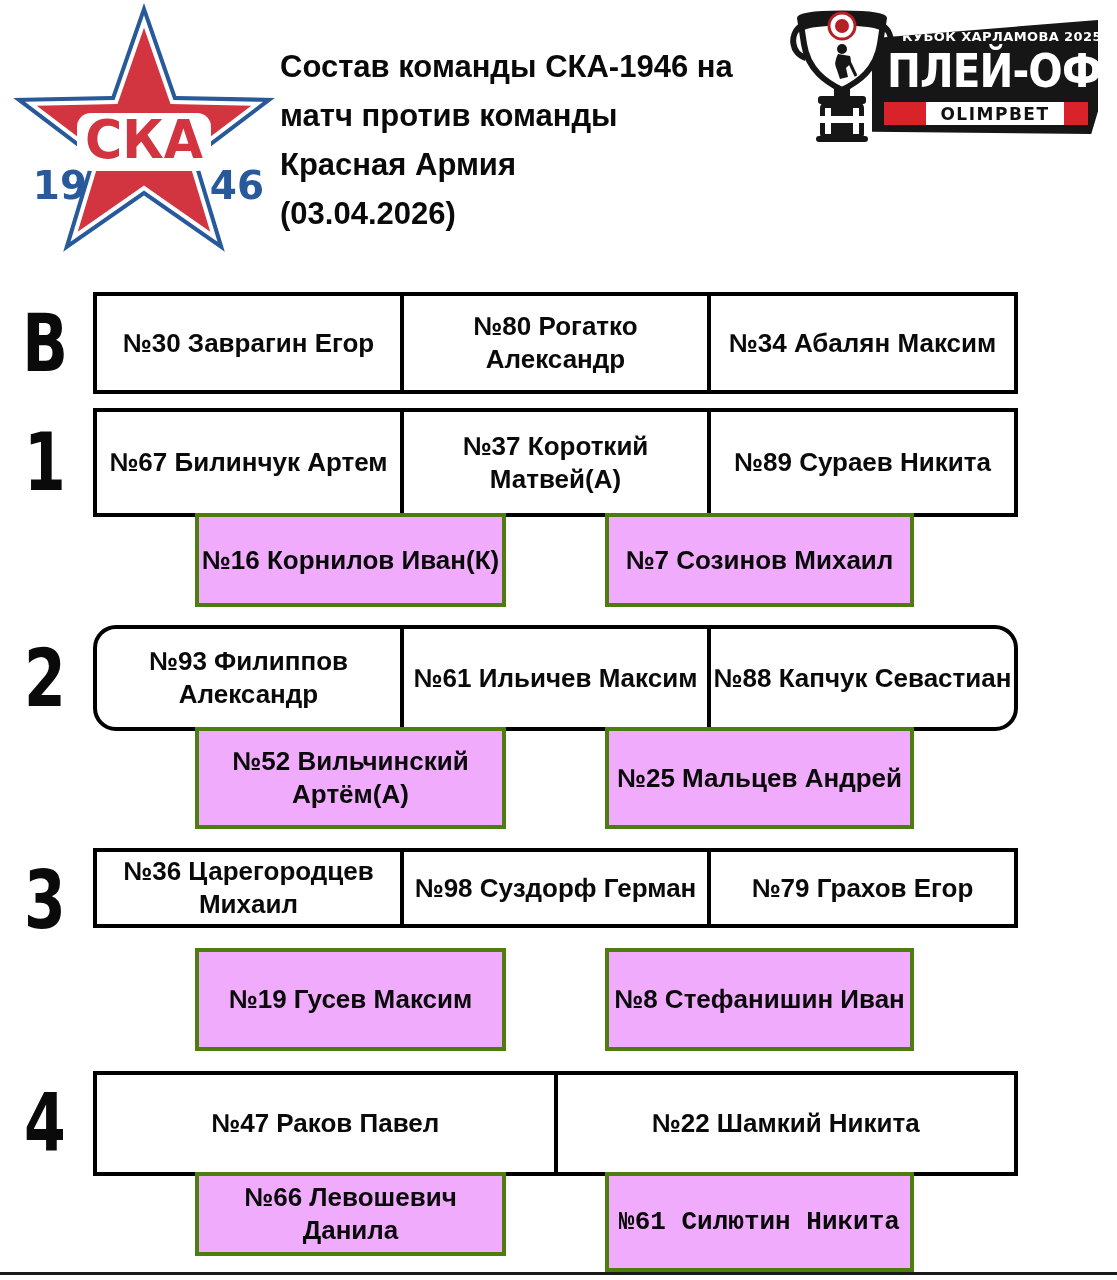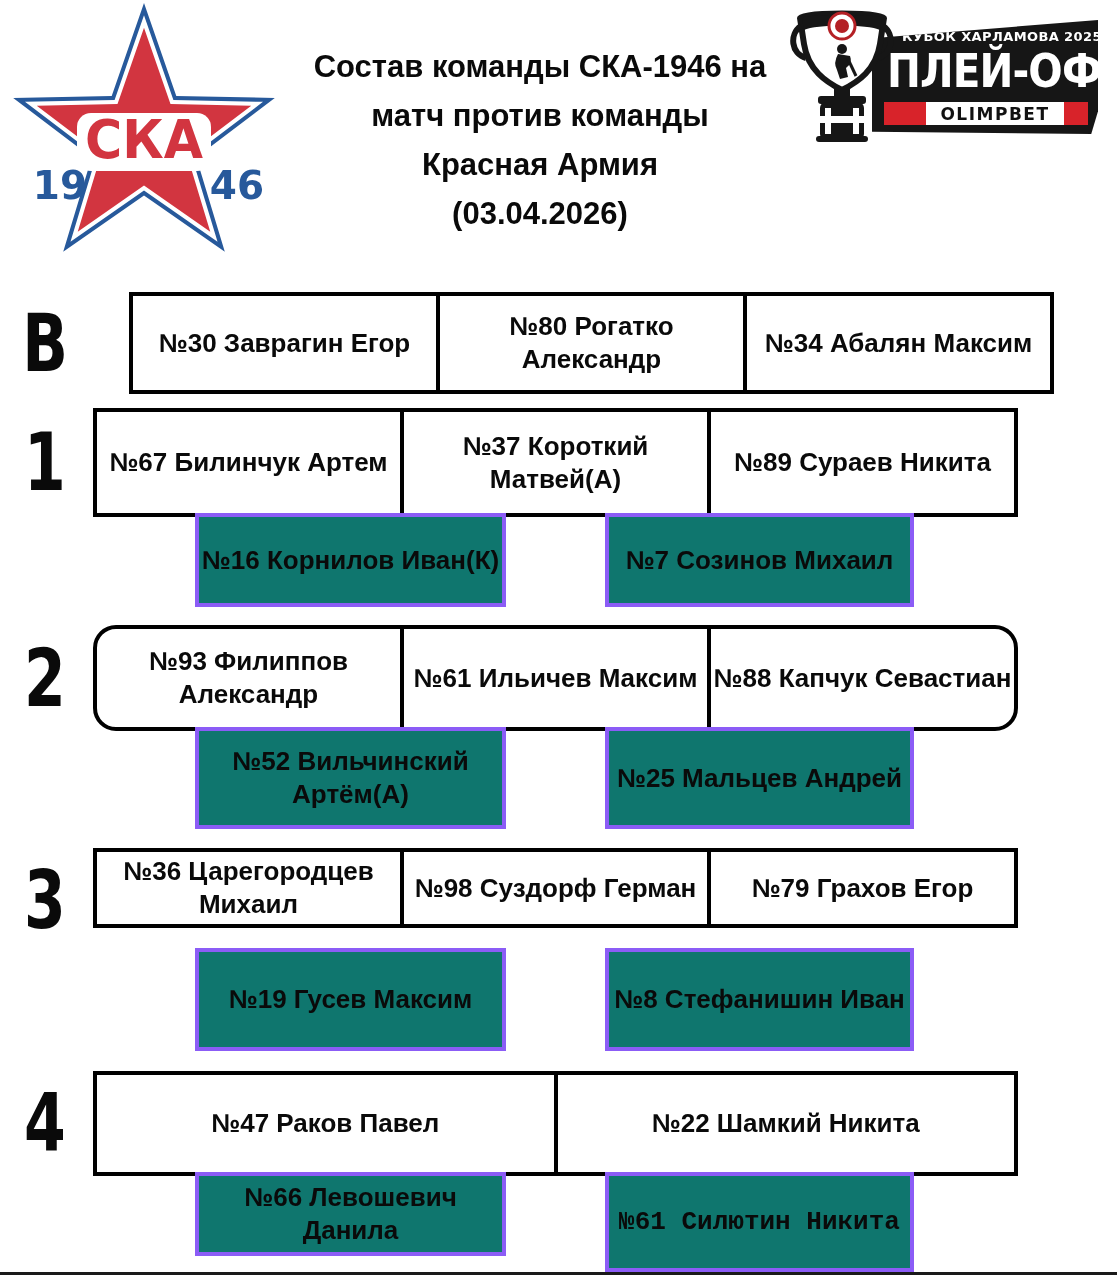--- a/index.html
+++ b/index.html
@@ -7,21 +7,21 @@
     position:relative;
     width:1117px;height:1280px;
     background:#ffffff;
     font-family:"Liberation Sans","DejaVu Sans",sans-serif;
     color:#0a0a0a;
     overflow:hidden;
   }
   
   .title{
     position:absolute;left:280px;top:42px;width:520px;
-    text-align:center;font-weight:bold;font-size:31px;line-height:49px;
+    font-weight:bold;font-size:31px;line-height:49px;
     color:#0a0a0a;
   }
   .ska-logo{position:absolute;left:4px;top:0;}
   .playoff-logo{position:absolute;left:790px;top:4px;width:322px;height:142px;}
   .po-banner{
     position:absolute;left:82px;top:16px;width:226px;height:114px;
     background:#161616;
     clip-path:polygon(0 16%,100% 0,100% 80%,97% 100%,0 98%);
   }
   .po-cup-text{
@@ -62,24 +62,24 @@
     border:4px solid #000;box-sizing:border-box;
     display:flex;background:#fff;
   }
   .cell{
     flex:1;display:flex;align-items:center;justify-content:center;
     text-align:center;font-size:26px;font-weight:bold;line-height:33px;
     white-space:pre-line;padding:0 2px;
   }
   .cell + .cell{border-left:4px solid #000;}
   .sub-box{
-    position:absolute;border:4px solid #8b5cf6;box-sizing:border-box;
+    position:absolute;border:4px solid #4d7c0f;box-sizing:border-box;
     display:flex;align-items:center;justify-content:center;
     text-align:center;font-size:26px;font-weight:bold;line-height:33px;
-    background:#0f766e;white-space:pre-line;
+    background:#f0abfc;white-space:pre-line;
   }
   .sub-left{left:195px;width:311px;}
   .sub-right{left:605px;width:309px;}
   .bottom-rule{
     position:absolute;left:0;top:1272px;width:1117px;height:3px;background:#1a1a1a;
   }
 </style>
 </head>
 <body>
 
@@ -128,21 +128,21 @@
       <rect x="28" y="92" width="48" height="8" rx="3" fill="#161616"></rect>
       <rect x="30" y="98" width="44" height="38" rx="6" fill="#161616"></rect>
       <rect x="35" y="104" width="6" height="26" fill="#ffffff"></rect>
       <rect x="63" y="104" width="6" height="26" fill="#ffffff"></rect>
       <rect x="30" y="112" width="44" height="7" fill="#ffffff"></rect>
       <rect x="26" y="132" width="52" height="6" rx="3" fill="#161616"></rect>
     </svg>
   </div>
 
   <div class="row-label" style="top:292px;height:102px;">В</div>
-  <div class="main-row" style="top:292px;height:102px;margin-left:36px;">
+  <div class="main-row" style="top:292px;height:102px;">
     <div class="cell">№30 Заврагин Егор</div>
     <div class="cell">№80 Рогатко Александр</div>
     <div class="cell">№34 Абалян Максим</div>
   </div>
 
   <div class="row-label" style="top:408px;height:109px;">1</div>
   <div class="main-row" style="top:408px;height:109px;">
     <div class="cell">№67 Билинчук Артем</div>
     <div class="cell">№37 Короткий
 Матвей(А)</div>

